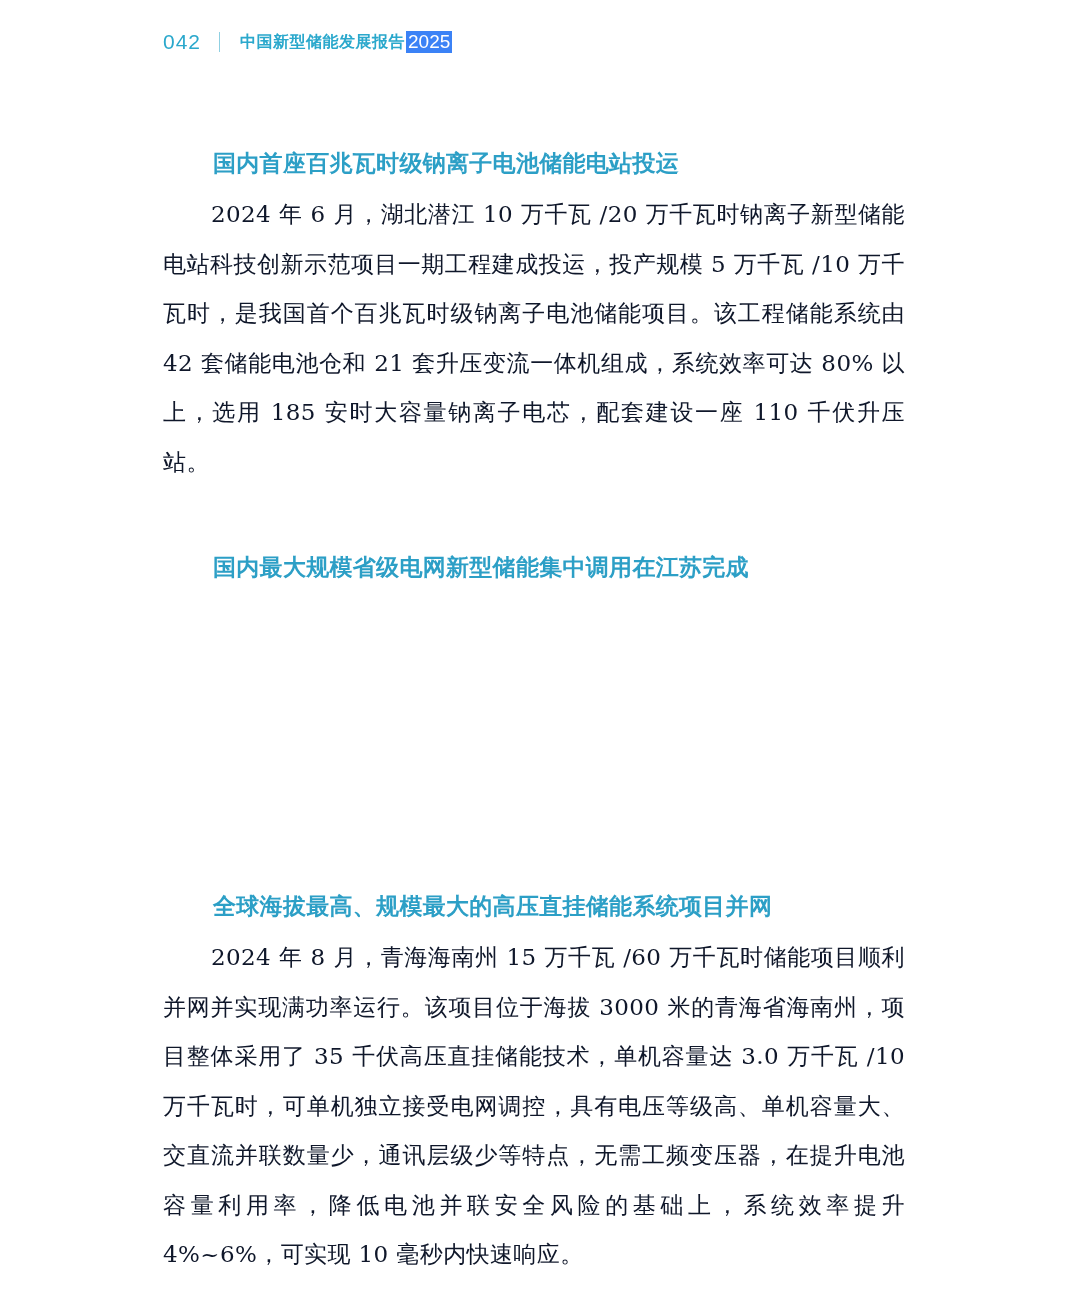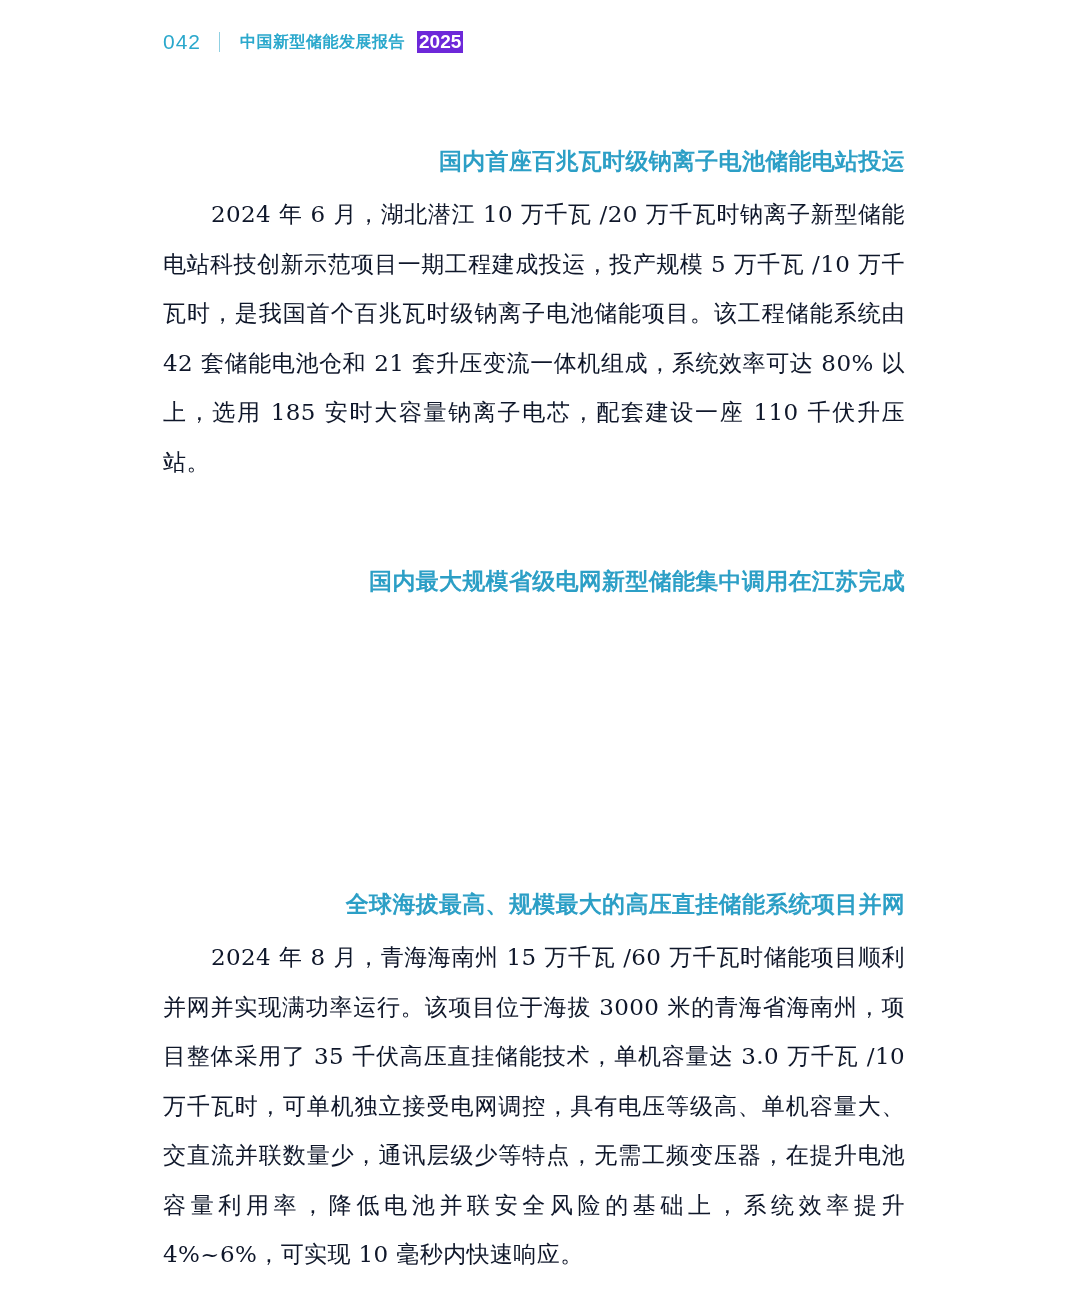--- a/index.html
+++ b/index.html
@@ -7,30 +7,29 @@
   .header {
     position: absolute; left: 163px; top: 27px; height: 30px;
     display: flex; align-items: center;
     font-family: "Liberation Sans", "DejaVu Sans", sans-serif;
     color: #2aa8cc;
   }
   .page-num { font-size: 21px; letter-spacing: 1px; }
   .sep { width: 1px; height: 20px; background: #8fd0e2; margin: 0 20px 0 18px; }
   .book-title { font-size: 16px; font-weight: bold; letter-spacing: 0.5px; }
   .year-badge {
-    display: inline-block; background: #6d28d9; color: #ffffff;
-    font-weight: bold; font-size: 19px; padding: 0 2px; margin-left: 12px;
+    display: inline-block; background: #3b82f6; color: #ffffff;
+    font-weight: normal; font-size: 19px; padding: 0 2px; margin-left: 1px;
     line-height: 22px;
   }
   .section { position: absolute; left: 163px; width: 742px; }
   .section h2 {
-    margin: 0 0 0 50px; font-family: Liberation Mono, monospace;
+    margin: 0 0 0 50px; font-family: Liberation Sans, sans-serif;
     font-size: 23px; font-weight: bold; color: #2c9fc6; line-height: 30px;
     letter-spacing: 0.3px;
-    text-align: right;
   }
   .section p {
     margin: 12px 0 0 0;
     font-family: "DejaVu Serif", "Liberation Serif", serif;
     font-size: 23px; color: #0f172a; line-height: 49.5px;
     text-indent: 48px; text-align: justify; letter-spacing: 0.4px;
   }
 </style>
 </head>
 <body>
@@ -40,20 +39,20 @@
   <span class="sep"></span>
   <span class="book-title">中国新型储能发展报告</span>
   <span class="year-badge">2025</span>
 </div>
 
 <div class="section" style="top:148px;">
   <h2>国内首座百兆瓦时级钠离子电池储能电站投运</h2>
   <p>2024 年 6 月，湖北潜江 10 万千瓦 /20 万千瓦时钠离子新型储能电站科技创新示范项目一期工程建成投运，投产规模 5 万千瓦 /10 万千瓦时，是我国首个百兆瓦时级钠离子电池储能项目。该工程储能系统由 42 套储能电池仓和 21 套升压变流一体机组成，系统效率可达 80% 以上，选用 185 安时大容量钠离子电芯，配套建设一座 110 千伏升压站。</p>
 </div>
 
-<div class="section" style="top:568px;">
+<div class="section" style="top:552px;">
   <h2>国内最大规模省级电网新型储能集中调用在江苏完成</h2>
 </div>
 
 <div class="section" style="top:891px;">
   <h2>全球海拔最高、规模最大的高压直挂储能系统项目并网</h2>
   <p>2024 年 8 月，青海海南州 15 万千瓦 /60 万千瓦时储能项目顺利并网并实现满功率运行。该项目位于海拔 3000 米的青海省海南州，项目整体采用了 35 千伏高压直挂储能技术，单机容量达 3.0 万千瓦 /10 万千瓦时，可单机独立接受电网调控，具有电压等级高、单机容量大、交直流并联数量少，通讯层级少等特点，无需工频变压器，在提升电池容量利用率，降低电池并联安全风险的基础上，系统效率提升 4%~6%，可实现 10 毫秒内快速响应。</p>
 </div>
 
 </body></html>

